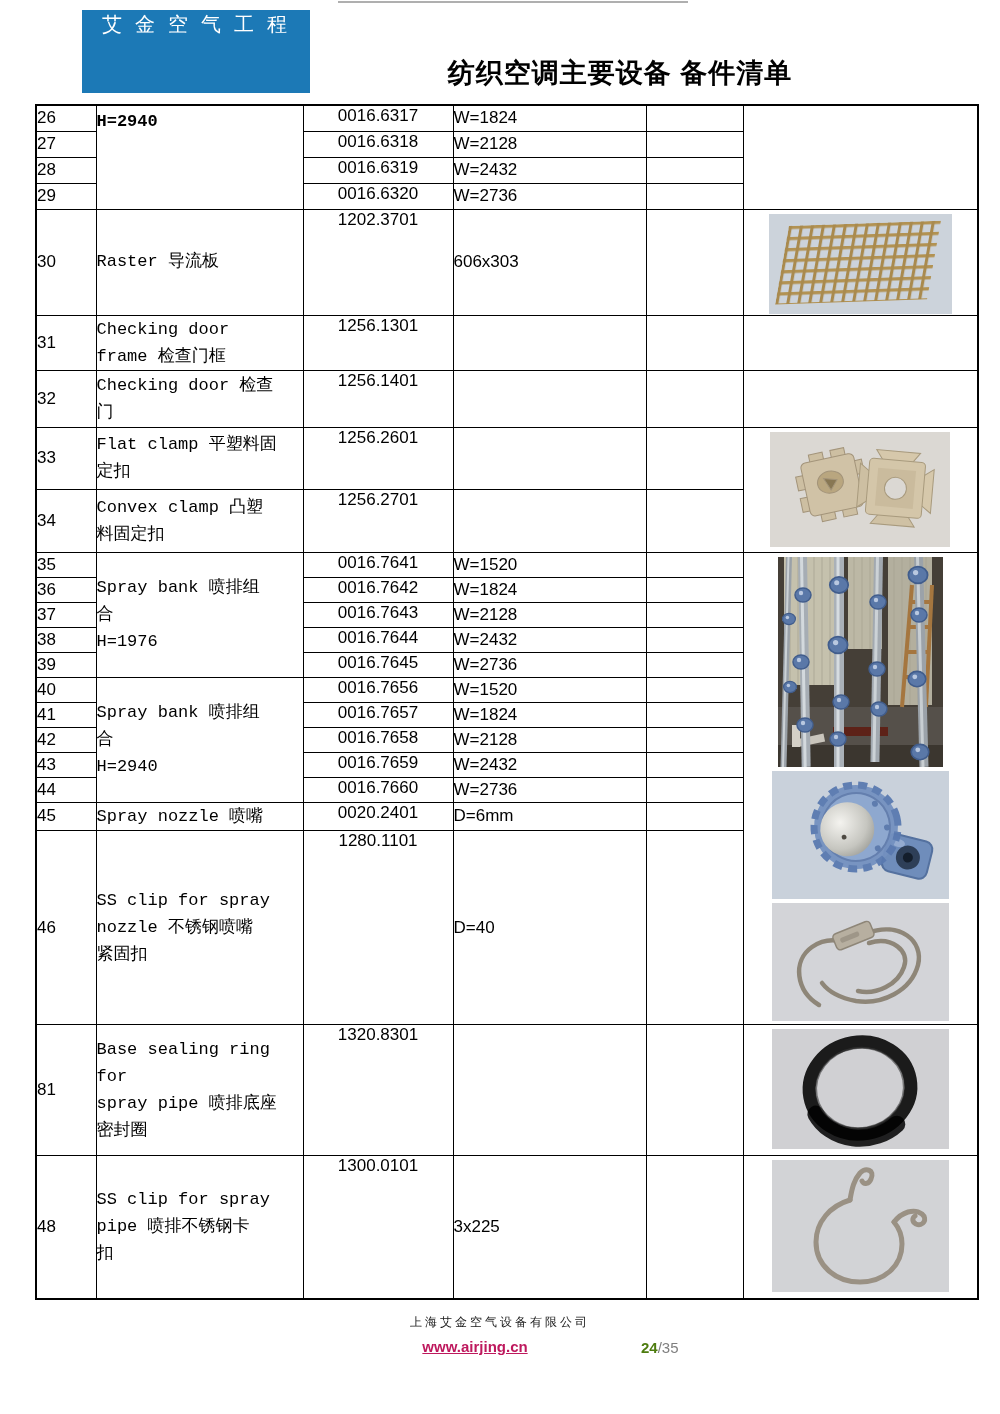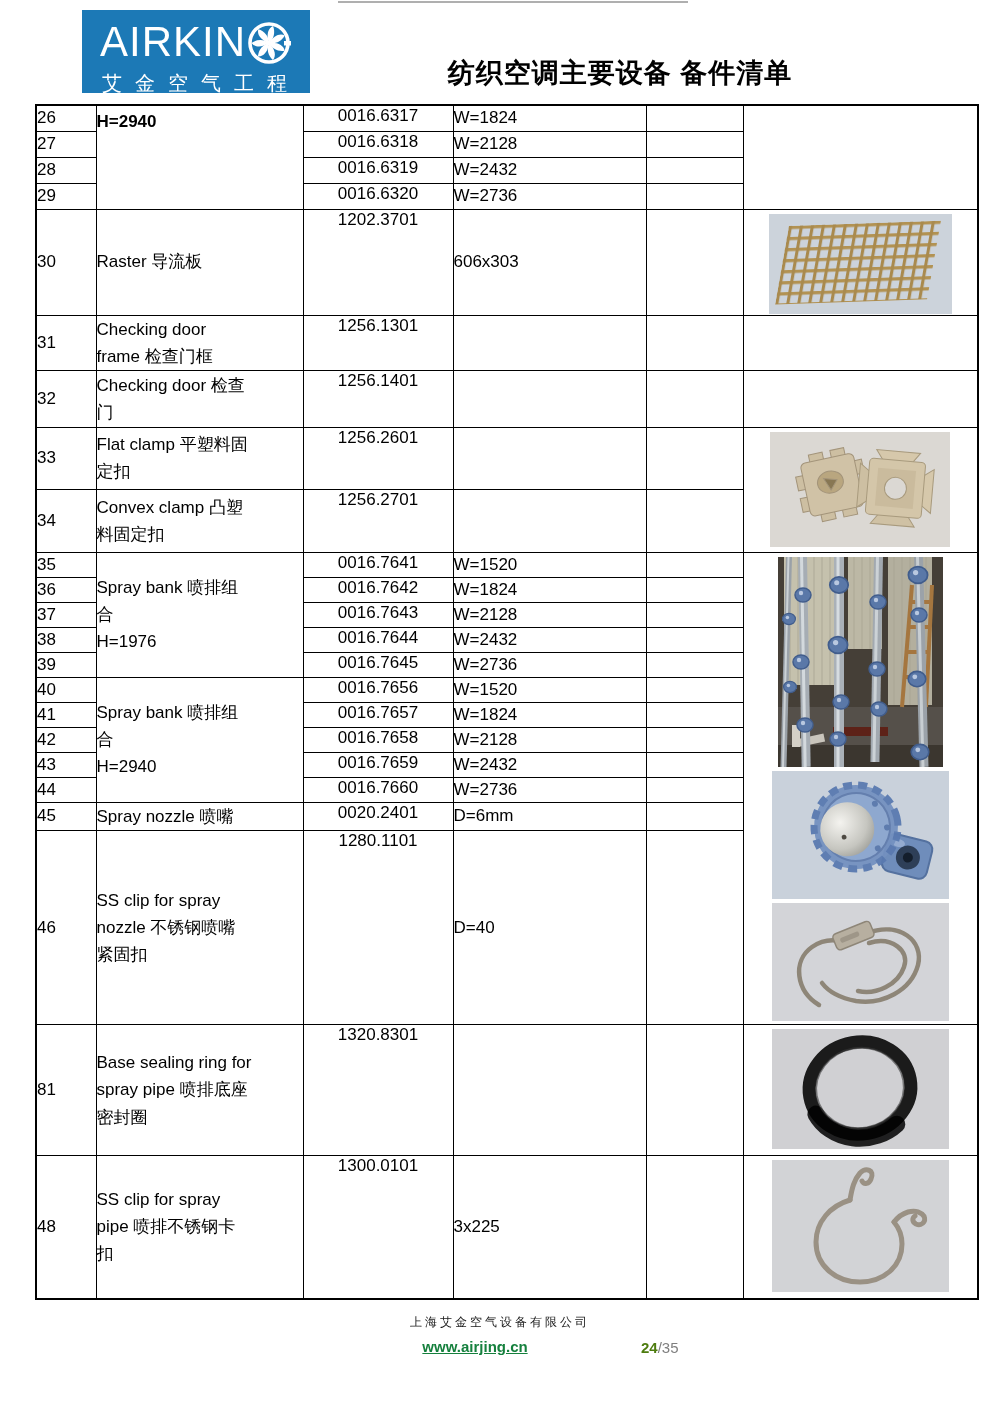--- a/index.html
+++ b/index.html
@@ -16,61 +16,44 @@
   .logo-brand .fan{margin-left:0px;margin-top:2px;}
   .logo-tag{text-align:center;font-size:20px;letter-spacing:13px;text-indent:10px;margin-top:1px;}
   
   .doc-title{position:absolute;left:340px;top:55px;width:560px;text-align:center;
     font-size:27px;font-weight:bold;letter-spacing:1px;}
   
   table.parts{position:absolute;left:35px;top:104px;width:942px;
     border-collapse:collapse;table-layout:fixed;border:2px solid #000;}
   table.parts td{border:1px solid #000;font-size:17px;overflow:hidden;padding:0;}
   td.no{padding-left:11px;vertical-align:middle;}
-  td.desc{padding:2px 6px 2px 9px;vertical-align:middle;line-height:1.6;white-space:pre-line;}
+  td.desc{padding:2px 6px 2px 9px;vertical-align:middle;line-height:1.6;white-space:pre-line;font-family:Liberation Mono, monospace;}
   td.desc.top-bold{vertical-align:top;font-weight:bold;padding-top:2px;}
   td.part{padding:3px 6px 0 9px;vertical-align:top;text-align:center;}
   td.dim{padding-left:9px;vertical-align:middle;}
   td.blank{}
   td.photo{padding:0;vertical-align:top;text-align:center;}
   .photo-wrap{width:max-content;margin:4px auto 0;}
   .photo-wrap svg{display:block;}
   
   .footer-company{position:absolute;left:20px;top:1314px;width:960px;text-align:center;
     font-family:"Liberation Serif","DejaVu Serif",serif;font-size:12px;letter-spacing:3px;color:#1a1a1a;}
   .footer-link{position:absolute;left:20px;top:1338px;width:910px;text-align:center;
     font-size:15px;font-weight:bold;}
-  .footer-link a{color:#15803d;text-decoration:underline;}
+  .footer-link a{color:#be185d;text-decoration:underline;}
   .footer-page{position:absolute;left:641px;top:1339px;font-size:15px;}
   .footer-page .pg-cur{font-weight:bold;color:#4d7c0f;}
   .footer-page .pg-tot{font-weight:normal;color:#7f7f7f;}
 </style>
 </head>
 <body>
 
 <div class="artifact"></div>
 
 <div class="logo">
-  <div class="logo-brand">
-    <span>AIRKIN</span>
-    <svg class="fan" width="46" height="46" viewBox="0 0 46 46">
-      <circle cx="23" cy="23" r="19" fill="none" stroke="#ffffff" stroke-width="3.6"></circle>
-      <rect x="38" y="21" width="7" height="4.5" fill="#ffffff"></rect>
-      <g fill="#ffffff">
-        <path id="petal" d="M23,23 C20,15 22,8 27,6 C29.5,12 28,19 23,23 Z"></path>
-        <use href="#petal" transform="rotate(51 23 23)"></use>
-        <use href="#petal" transform="rotate(103 23 23)"></use>
-        <use href="#petal" transform="rotate(154 23 23)"></use>
-        <use href="#petal" transform="rotate(206 23 23)"></use>
-        <use href="#petal" transform="rotate(257 23 23)"></use>
-        <use href="#petal" transform="rotate(309 23 23)"></use>
-        <circle cx="23" cy="23" r="2.2"></circle>
-      </g>
-    </svg>
-  </div>
   <div class="logo-tag">艾金空气工程</div>
 </div>
 
 <div class="doc-title">纺织空调主要设备 备件清单</div>
 
 <table class="parts">
   <colgroup>
     <col style="width:60px">
       <col style="width:207px">
       <col style="width:150px">

